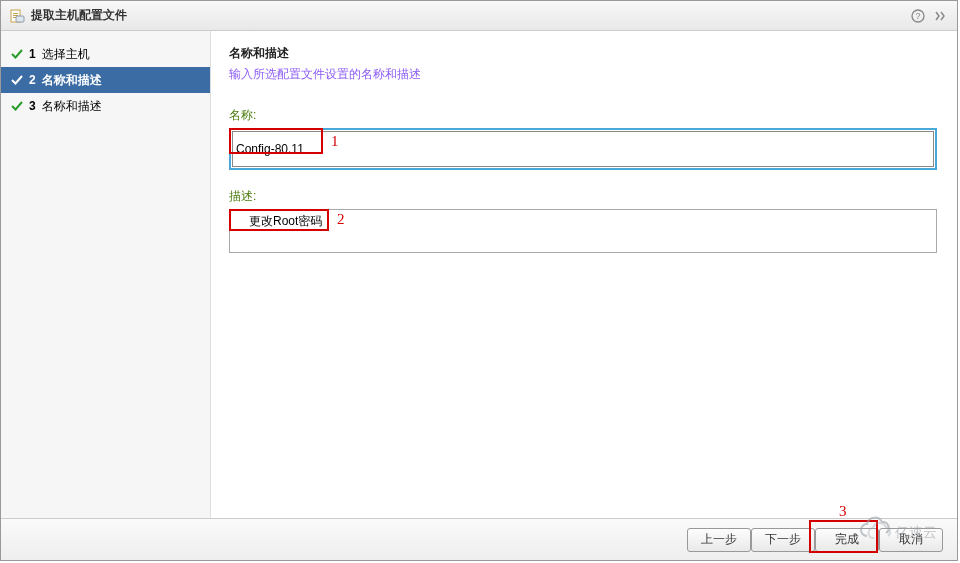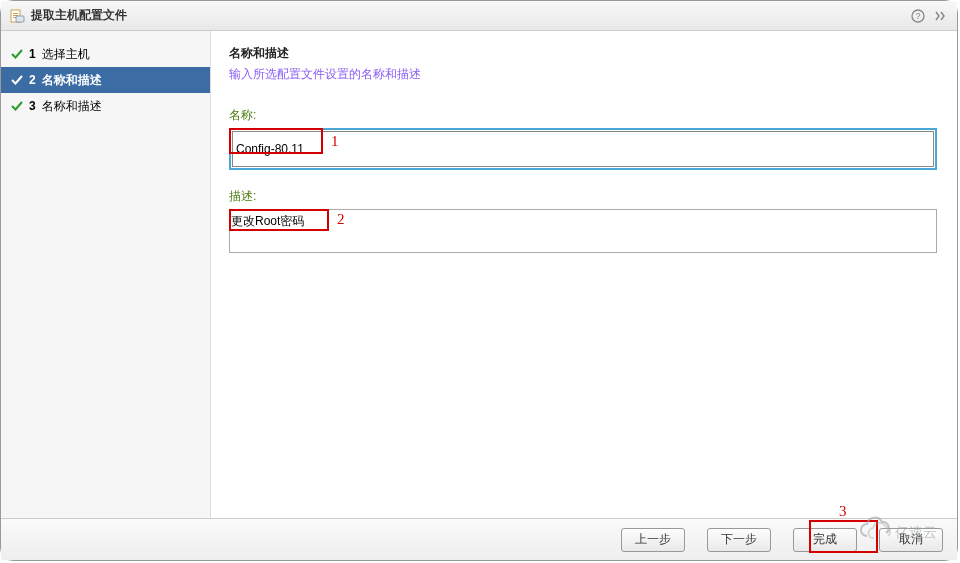--- a/index.html
+++ b/index.html
@@ -13,21 +13,21 @@
       background: #fff;
       width: 960px;
       height: 563px;
       overflow: hidden;
       position: relative;
     }
     .dialog {
       width: 958px;
       height: 561px;
       border: 1px solid #999;
-      border-radius: 13px;
+      border-radius: 0;
       display: flex;
       flex-direction: column;
       background: #fff;
       position: relative;
     }
     .titlebar {
       height: 30px;
       background: linear-gradient(to bottom, #f8f8f8, #e8e8e8);
       border-bottom: 1px solid #ccc;
       display: flex;
@@ -133,21 +133,21 @@
       border: 1px solid #888;
       padding: 1px 3px;
       font-family: inherit;
       font-size: 12px;
       outline: none;
     }
     .desc-input {
       width: 100%;
       height: 44px;
       border: 1px solid #aaa;
-      padding: 3px 1px;
+      padding: 3px 19px;
       font-family: inherit;
       font-size: 12px;
       resize: none;
       outline: none;
     }
     .red-box-1 {
       position: absolute;
       border: 2px solid #d40000;
       top: 0px;
       left: 0px;
@@ -184,21 +184,21 @@
     .anno2 { top: 2px; left: 108px; }
     .anno3 { position: absolute; left: 838px; top: 502px; color: #d40000; font-size: 15px; font-family: "Times New Roman", serif; z-index: 5;}
     .footer {
       height: 42px;
       border-top: 1px solid #ccc;
       background: linear-gradient(to bottom, #fafafa, #eee);
       display: flex;
       align-items: center;
       justify-content: flex-end;
       padding: 0 14px;
-      gap: 22px;
+      gap: 0;
     }
     .btn {
       min-width: 64px;
       height: 24px;
       border: 1px solid #999;
       border-radius: 3px;
       background: linear-gradient(to bottom, #fdfdfd, #e9e9e9);
       padding: 0 12px;
       font-family: inherit;
       font-size: 12px;

